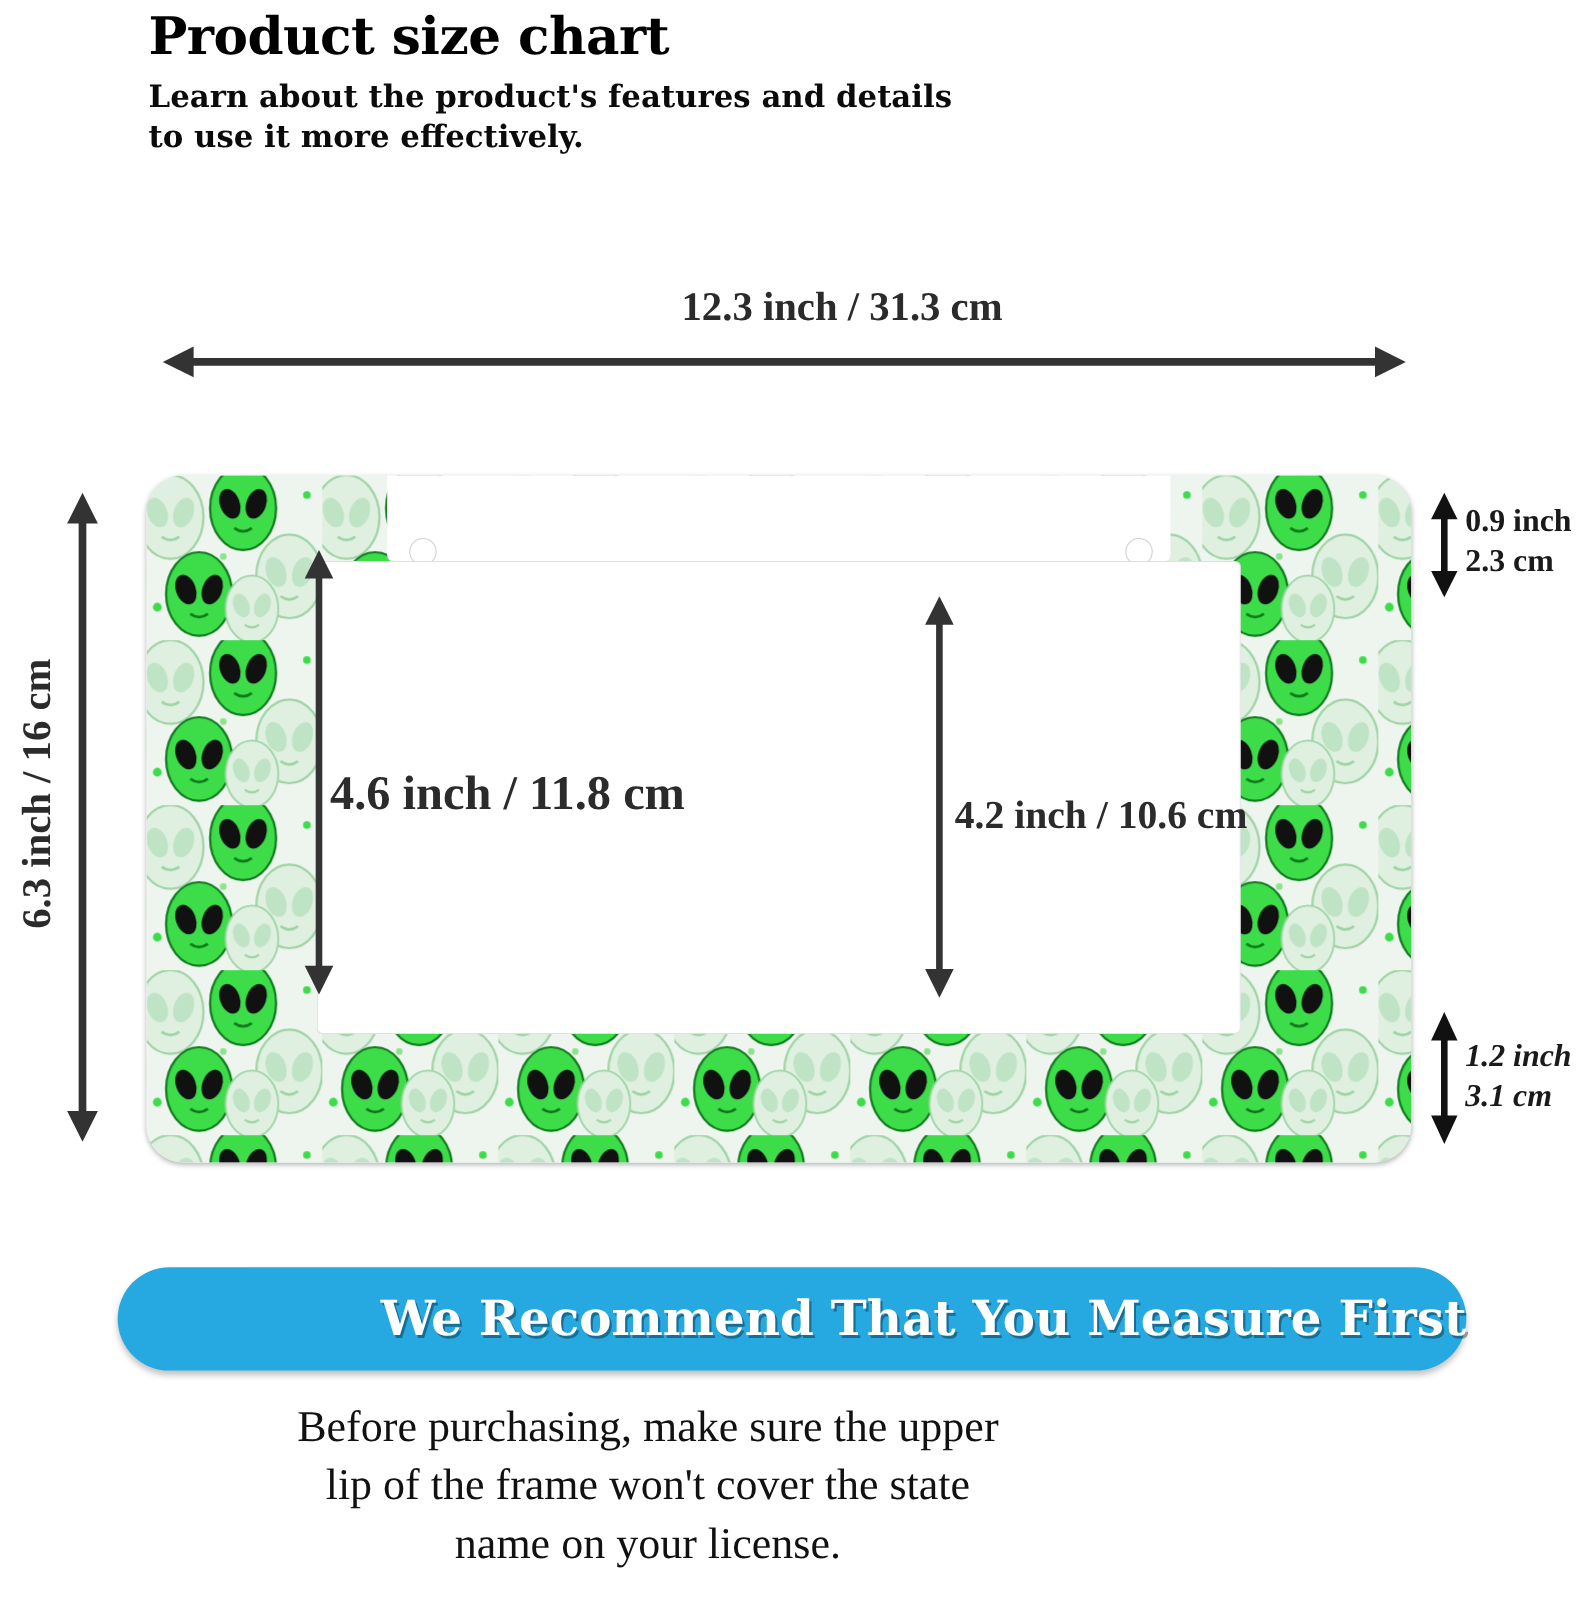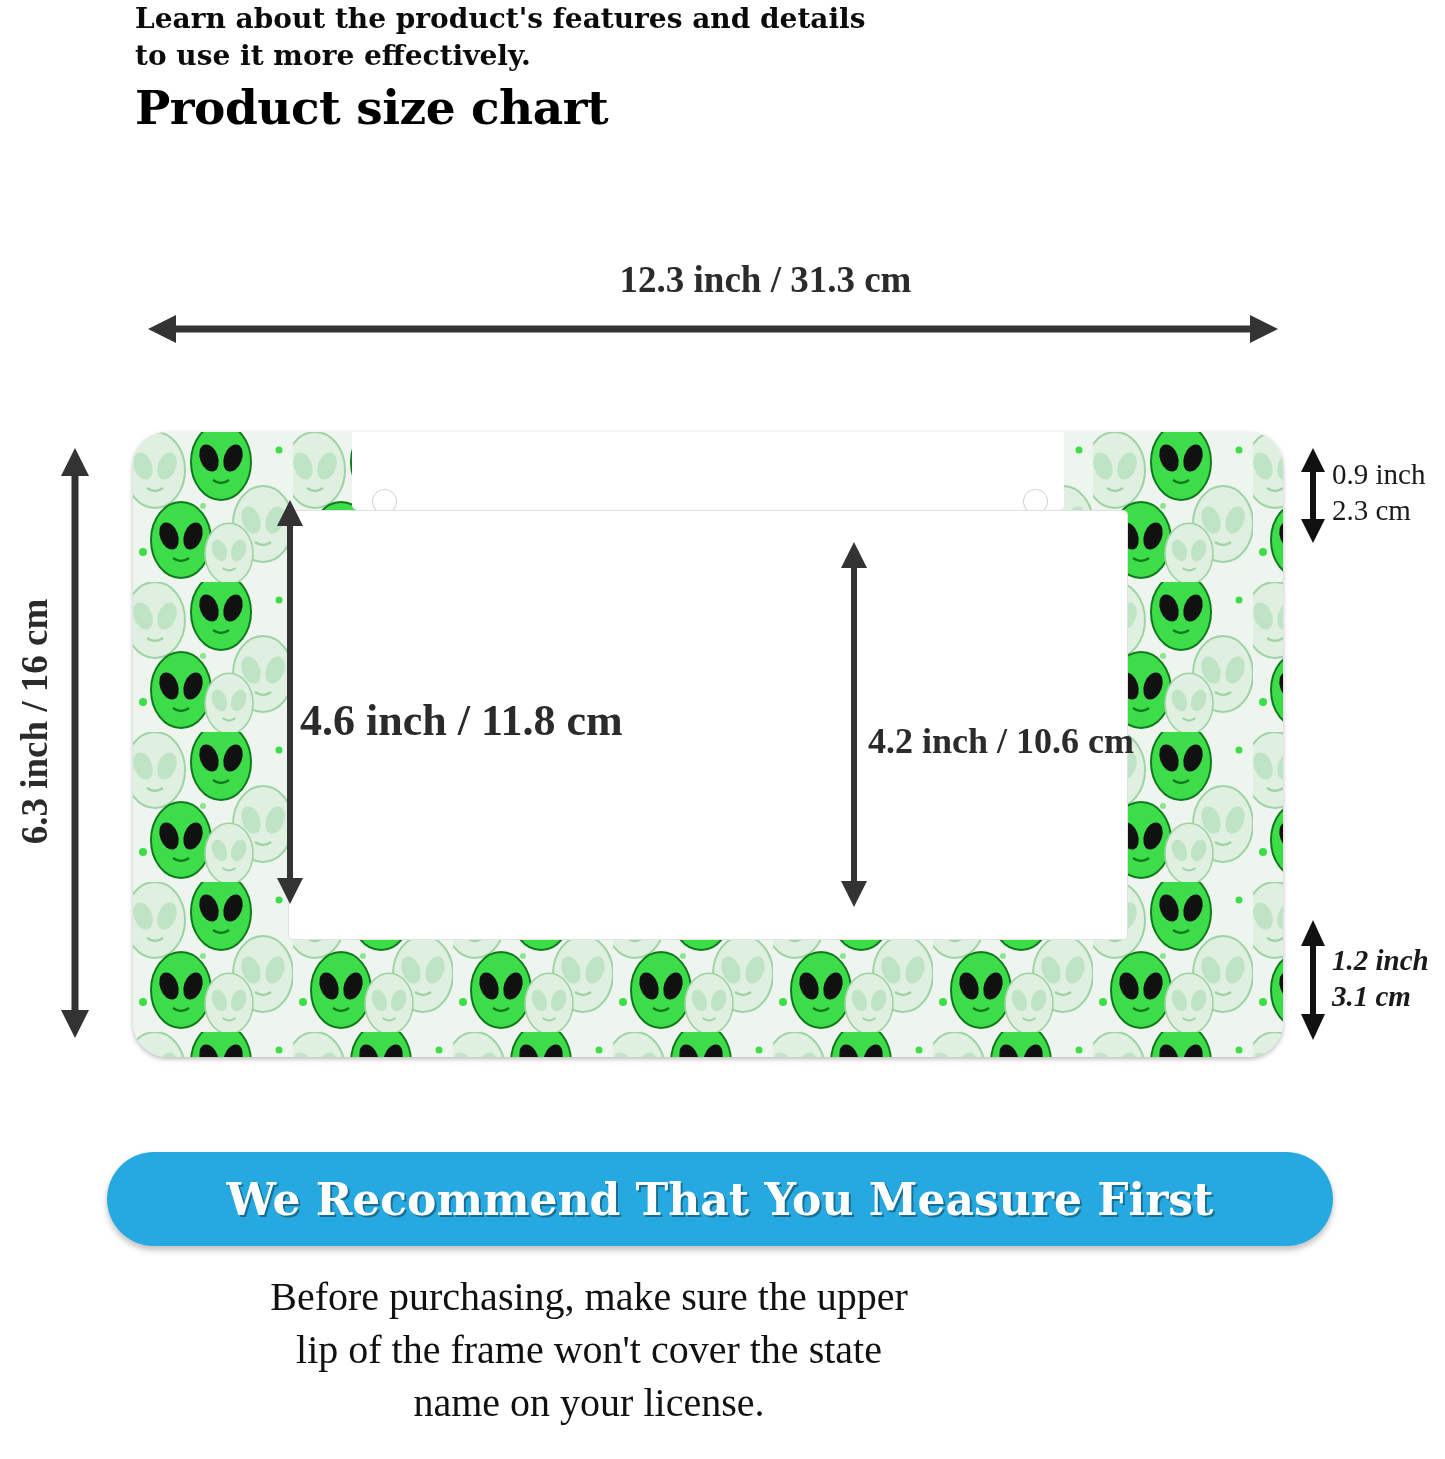--- a/index.html
+++ b/index.html
@@ -174,21 +174,21 @@
     top: 448px;
     width: 30px;
     height: 95px;
   }
   #right-top-label {
     position: absolute;
     left: 1332px;
     top: 456px;
     font-size: 29px;
     line-height: 36px;
-    font-weight: normal;
+    font-weight: bold;
     color: #1a1a1a;
     white-space: pre-line;
   }
   #right-bottom-arrow {
     position: absolute;
     left: 1298px;
     top: 920px;
     width: 30px;
     height: 120px;
   }
@@ -208,21 +208,21 @@
   #banner {
     position: absolute;
     left: 107px;
     top: 1152px;
     width: 1226px;
     height: 94px;
     background: #26a9e0;
     border-radius: 47px;
     display: flex;
     align-items: center;
-    justify-content: center;
+    justify-content: flex-end;
     box-shadow: 0 4px 6px rgba(0,0,0,0.25);
   }
   #banner-text {
     font-family: "DejaVu Serif", serif;
     font-weight: bold;
     font-size: 44px;
     color: #ffffff;
     letter-spacing: 0px;
     text-shadow: 2px 2px 0 rgba(0,0,0,0.35);
   }
@@ -238,23 +238,23 @@
     line-height: 53px;
     color: #111;
     white-space: pre-line;
     font-family: "Liberation Serif", serif;
   }
 </style>
 </head>
 <body>
 
 <div id="header">
+  <div id="title">Product size chart</div>
   <div id="subtitle">Learn about the product's features and details
 to use it more effectively.</div>
-  <div id="title">Product size chart</div>
 </div>
 
 <div id="top-dim-label">12.3 inch / 31.3 cm</div>
 <svg id="top-arrow" viewBox="0 0 1130 34" preserveAspectRatio="none">
   <line x1="18" y1="17" x2="1112" y2="17" stroke="#333333" stroke-width="7"></line>
   <polygon points="0,17 28,3 28,31" fill="#333333"></polygon>
   <polygon points="1130,17 1102,3 1102,31" fill="#333333"></polygon>
 </svg>
 
 <svg id="left-arrow" viewBox="0 0 34 590" preserveAspectRatio="none">

